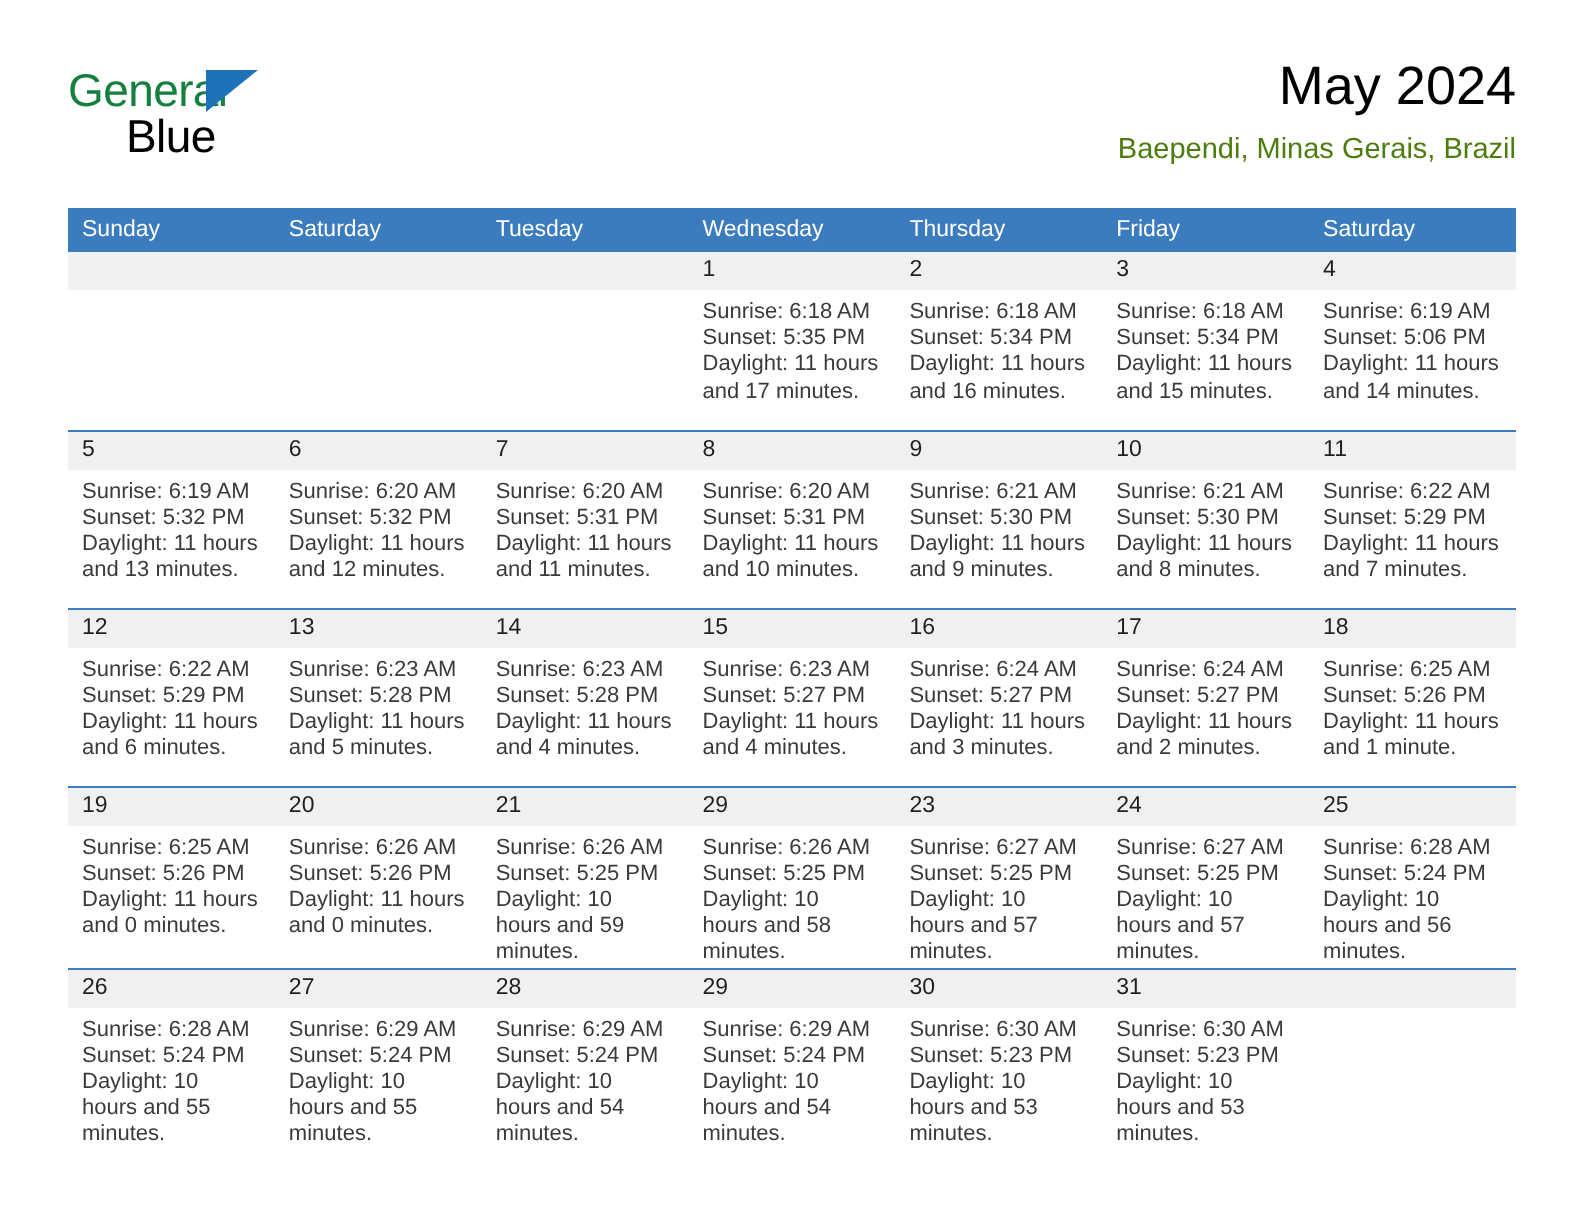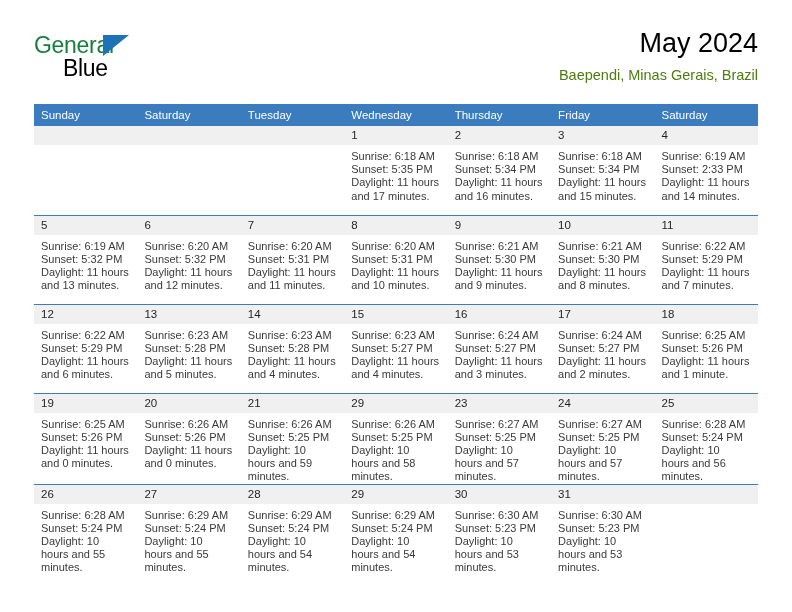--- a/index.html
+++ b/index.html
@@ -208,21 +208,21 @@
             <div class="cell-body">
               <div>Sunrise: 6:18 AM</div>
               <div>Sunset: 5:34 PM</div>
               <div class="daylight-line">Daylight: 11 hours and 15 minutes.</div>
             </div>
           </td>
           <td>
             <div class="daynum-band">4</div>
             <div class="cell-body">
               <div>Sunrise: 6:19 AM</div>
-              <div>Sunset: 2:33 PM</div>
+              <div>Sunset: 5:06 PM</div>
               <div class="daylight-line">Daylight: 11 hours and 14 minutes.</div>
             </div>
           </td>
         </tr>
         <tr>
           <td>
             <div class="daynum-band">5</div>
             <div class="cell-body">
               <div>Sunrise: 6:19 AM</div>
               <div>Sunset: 5:32 PM</div>

